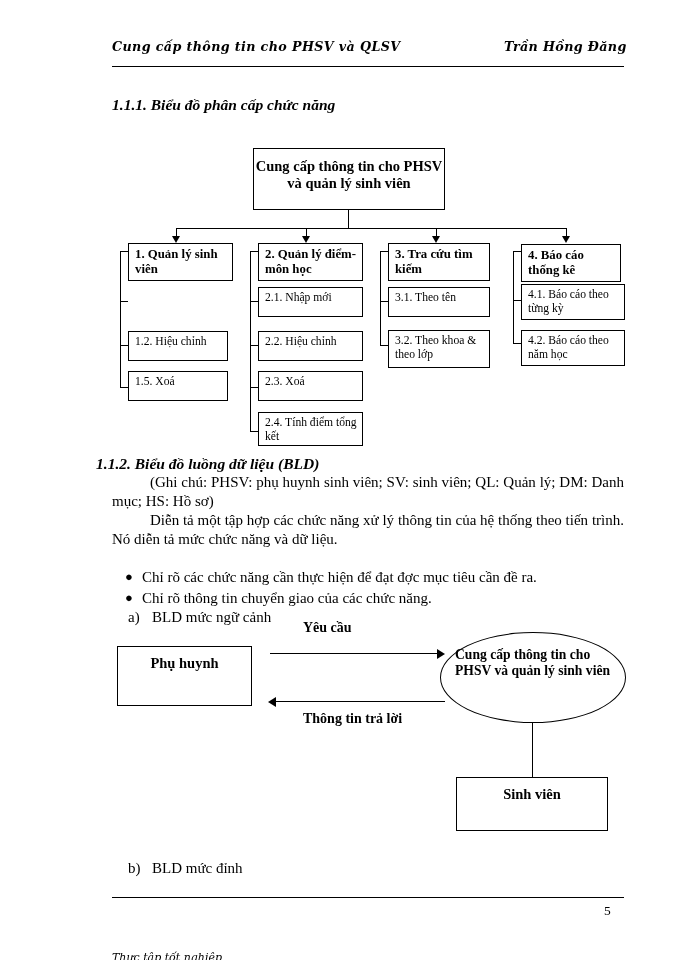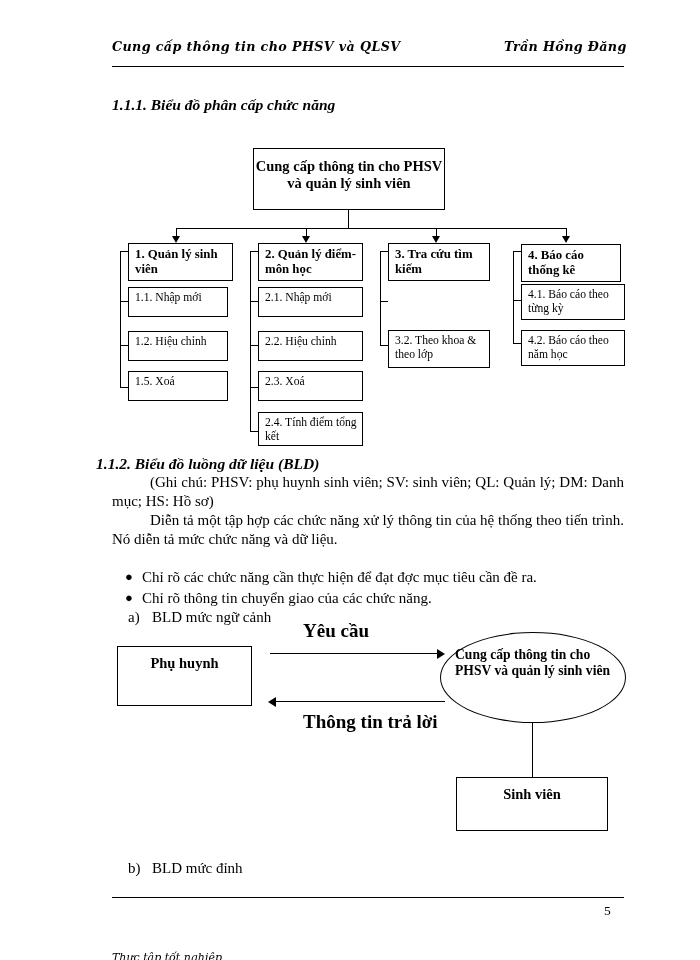--- a/index.html
+++ b/index.html
@@ -66,21 +66,21 @@
      box-sizing:border-box;}
   .dfd-box::after{content:"";position:absolute;left:3px;top:3px;right:-3px;
      bottom:-3px;border-right:1.2px solid #8f8f8f;
      border-bottom:1.2px solid #8f8f8f;z-index:-1;}
   .dfd-box .t{position:absolute;left:0;right:0;top:8px;text-align:center;
      font-weight:bold;font-size:14.5px;}
   .ellipse{position:absolute;border:1.8px solid #000;border-radius:50%;
      background:#fff;box-sizing:border-box;}
   .ellipse .t{position:absolute;left:14px;right:10px;top:14px;
      font-weight:bold;font-size:13.6px;line-height:16px;}
-  .flowlbl{position:absolute;font-weight:bold;font-size:19px;white-space:nowrap;}
+  .flowlbl{position:absolute;font-weight:bold;font-size:14px;white-space:nowrap;}
   .arrowright{position:absolute;width:0;height:0;
      border-top:5px solid transparent;border-bottom:5px solid transparent;
      border-left:8px solid #000;}
   .arrowleft{position:absolute;width:0;height:0;
      border-top:5px solid transparent;border-bottom:5px solid transparent;
      border-right:8px solid #000;}
 
   
   .ftr-rule{position:absolute;left:112px;top:897px;width:512px;
      border-top:1.4px solid #000;}
@@ -120,23 +120,20 @@
     <div class="arrowdown" style="left:432px;top:236px;"></div>
     <div class="ln v" style="left:566px;top:228px;height:10px;"></div>
     <div class="arrowdown" style="left:562px;top:236px;"></div>
 
     <div class="node lvl1" style="left:128px;top:243px;width:105px;height:38px;">
       <div class="t">1. Quản lý sinh viên</div>
     </div>
     <div class="ln v" style="left:120px;top:251px;height:136px;"></div>
     <div class="ln h" style="left:120px;top:251px;width:8px;"></div>
     <div class="ln h" style="left:120px;top:301px;width:8px;"></div>
-    <div class="node leaf" style="left:128px;top:287px;width:100px;height:30px;">
-      <div class="t">1.1. Nhập mới</div>
-    </div>
     <div class="ln h" style="left:120px;top:345px;width:8px;"></div>
     <div class="node leaf" style="left:128px;top:331px;width:100px;height:30px;">
       <div class="t">1.2. Hiệu chỉnh</div>
     </div>
     <div class="ln h" style="left:120px;top:387px;width:8px;"></div>
     <div class="node leaf" style="left:128px;top:371px;width:100px;height:30px;">
       <div class="t">1.5. Xoá</div>
     </div>
 
     <div class="node lvl1" style="left:258px;top:243px;width:105px;height:38px;">
@@ -160,20 +157,23 @@
     <div class="node leaf" style="left:258px;top:412px;width:105px;height:34px;">
       <div class="t">2.4. Tính điểm tổng kết</div>
     </div>
 
     <div class="node lvl1" style="left:388px;top:243px;width:102px;height:38px;">
       <div class="t">3. Tra cứu tìm kiếm</div>
     </div>
     <div class="ln v" style="left:380px;top:251px;height:94px;"></div>
     <div class="ln h" style="left:380px;top:251px;width:8px;"></div>
     <div class="ln h" style="left:380px;top:301px;width:8px;"></div>
+    <div class="node leaf" style="left:388px;top:287px;width:102px;height:30px;">
+      <div class="t">3.1. Theo tên</div>
+    </div>
     <div class="ln h" style="left:380px;top:345px;width:8px;"></div>
     <div class="node leaf" style="left:388px;top:330px;width:102px;height:38px;">
       <div class="t">3.2. Theo khoa &amp; theo lớp</div>
     </div>
 
     <div class="node lvl1" style="left:521px;top:244px;width:100px;height:38px;padding-left:32px;">
       <div class="t">4. Báo cáo thống kê</div>
     </div>
     <div class="ln v" style="left:513px;top:251px;height:92px;"></div>
     <div class="ln h" style="left:513px;top:251px;width:8px;"></div>

